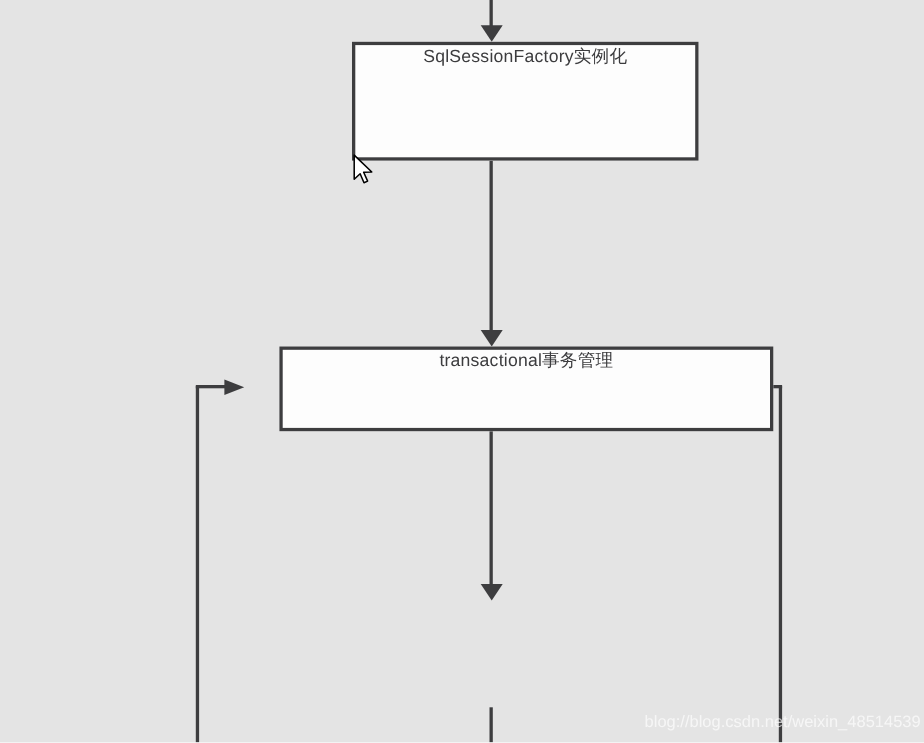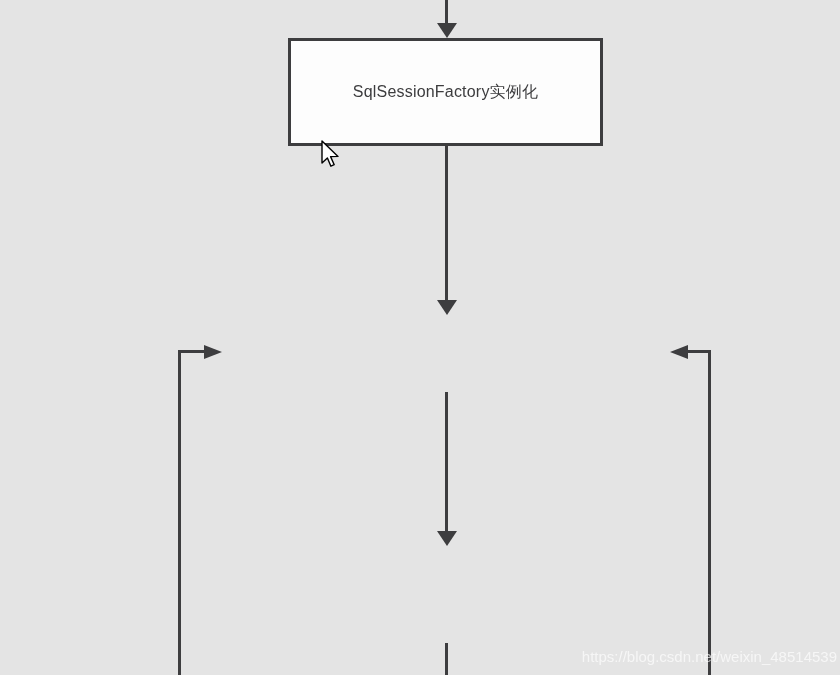--- a/index.html
+++ b/index.html
@@ -17,26 +17,27 @@
     height: 675px;
     background: var(--background);
     overflow: hidden;
     font-family: "Liberation Sans", "DejaVu Sans", sans-serif;
   }
   .node {
     position: absolute;
     background: var(--node-fill);
     border: 3px solid var(--stroke);
     display: flex;
-    align-items: center;
+    align-items: flex-start;
     justify-content: center;
     color: var(--text);
     font-size: 16px;
     letter-spacing: 0.2px;
     z-index: 2;
+    margin-left: 32px;
   }
   .node.mid { padding-bottom: 14px; }
   .vline, .hline {
     position: absolute;
     background: var(--stroke);
     z-index: 1;
   }
   .vline { width: 3px; }
   .hline { height: 3px; }
   .tri {
@@ -91,26 +92,29 @@
   <div class="tri tri-down" style="left:437px; top:300px;"></div>
 
   <div class="vline" style="left:178px; top:351px; height:324px;"></div>
   <div class="hline" style="left:178px; top:350px; width:28px;"></div>
   <div class="tri tri-right" style="left:204px; top:345px;"></div>
 
   <div class="vline" style="left:708px; top:351px; height:324px;"></div>
   <div class="hline" style="left:686px; top:350px; width:25px;"></div>
   <div class="tri tri-left" style="left:670px; top:345px;"></div>
 
+  <div class="node mid" style="left:222px; top:315px; width:449px; height:77px;">
+    <span>transactional事务管理</span>
+  </div>
 
   <div class="vline" style="left:445px; top:392px; height:140px;"></div>
   <div class="tri tri-down" style="left:437px; top:531px;"></div>
 
 
   <div class="vline" style="left:445px; top:643px; height:32px;"></div>
 
-  <div class="watermark">https://blog.csdn.net/weixin_48514539</div>
+  <div class="watermark">blog://blog.csdn.net/weixin_48514539</div>
 
   <svg class="cursor" width="21" height="30" viewBox="0 0 21 30">
     <polygon points="4,2 4,24 9.4,19 12.9,27.2 16.2,25.7 12.6,17.6 20,17.4" fill="#ffffff" stroke="#000000" stroke-width="1.4" stroke-linejoin="round"></polygon>
   </svg>
 
 </div>
 
 </body></html>

